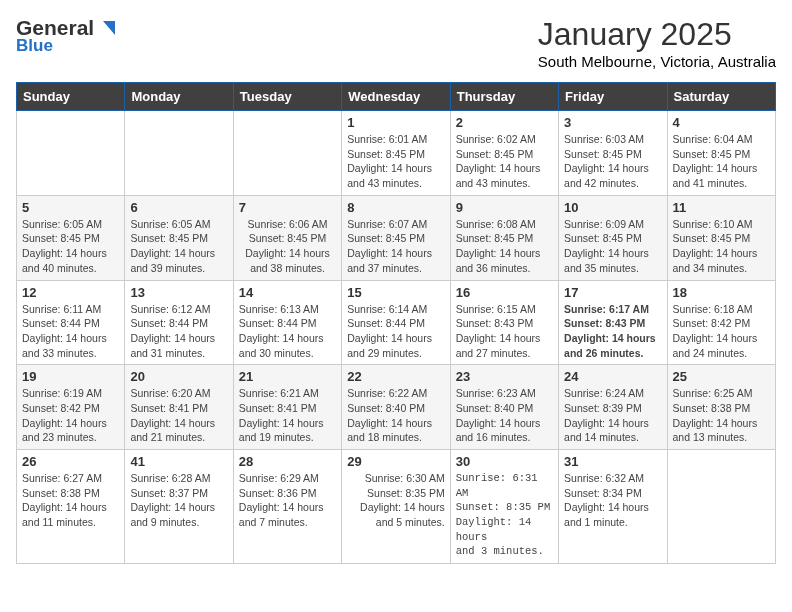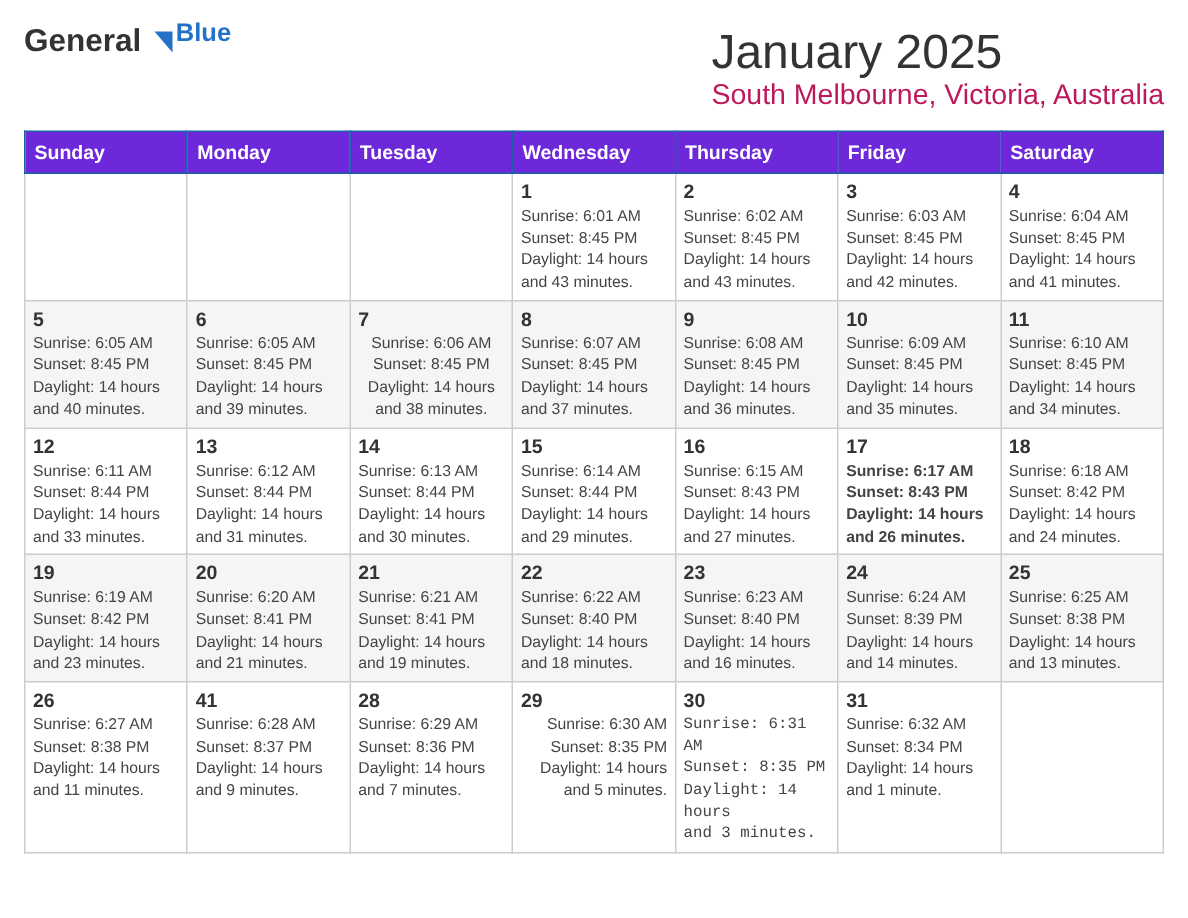--- a/index.html
+++ b/index.html
@@ -11,40 +11,41 @@
       padding: 16px;
     }
     .header {
       display: flex;
       justify-content: space-between;
       align-items: flex-start;
       margin-bottom: 12px;
     }
     .logo {
       display: flex;
+      flex-direction: column;
       align-items: flex-start;
     }
     .title-block {
     }
     .month-title {
       font-size: 32px;
       color: #333;
       font-weight: normal;
     }
     .subtitle {
-      font-size: 19px;
-      color: #be185d;
+      font-size: 15px;
+      color: #000000;
     }
     .calendar {
       width: 100%;
       border-collapse: collapse;
       font-size: 11px;
     }
     .calendar th {
-      background-color: #6d28d9;
+      background-color: #404040;
       color: white;
       text-align: left;
       padding: 6px 6px;
       font-size: 13px;
       font-weight: bold;
       border: 1px solid #1a5fa8;
     }
     .calendar td {
       vertical-align: top;
       border: 1px solid #ccc;

